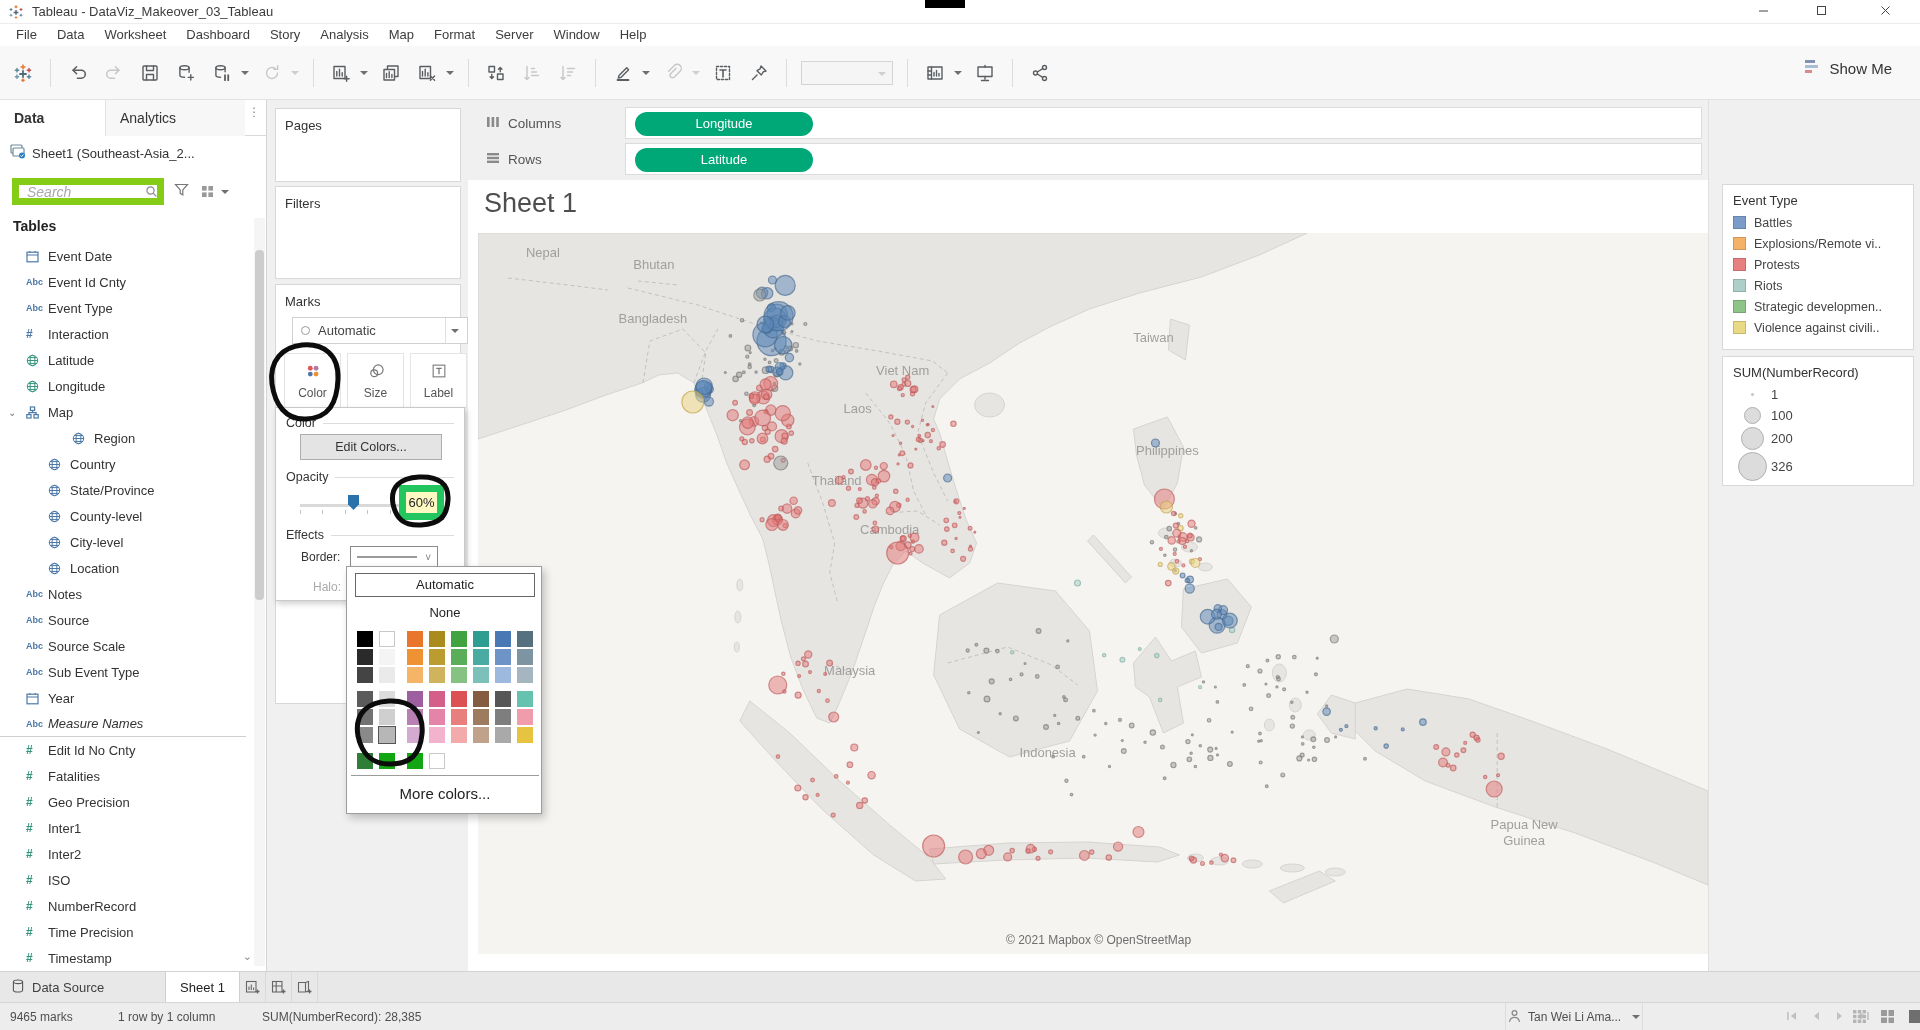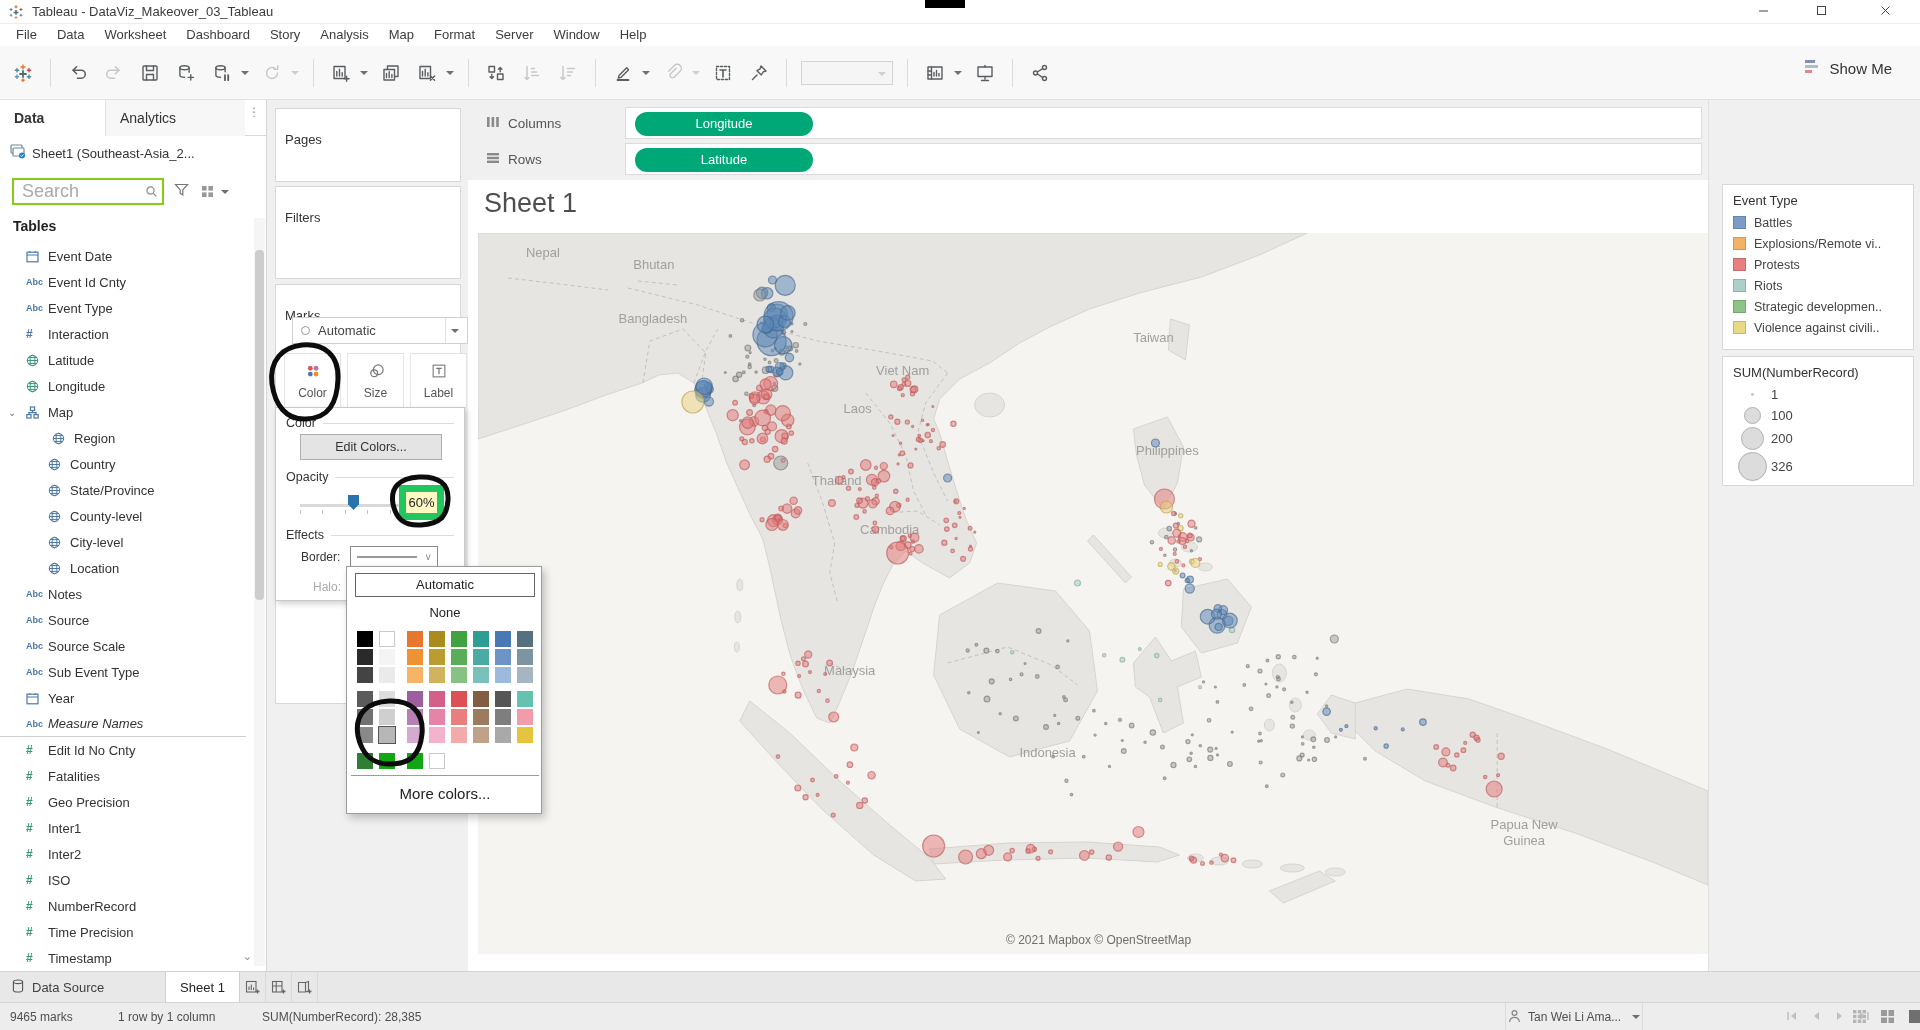--- a/index.html
+++ b/index.html
@@ -31,37 +31,37 @@
 
   
   .leftpanel { left:0; top:100px; width:267px; height:871px; background:#ffffff; border-right:1px solid #d5d5d5; }
   .ptabs { position:absolute; left:0; top:0; width:266px; height:36px; border-bottom:1px solid #d9d9d9; display:flex; }
   .ptab { width:105px; height:36px; line-height:36px; padding-left:14px; font-size:14px; color:#333; }
   .ptab.active { font-weight:bold; background:#fff; }
   .ptab.inactive { background:#f7f7f7; border-left:1px solid #e3e3e3; width:140px; }
   .kebab { position:absolute; right:6px; top:10px; color:#888; font-size:12px; letter-spacing:0; line-height:5px; }
   .dsrow { position:absolute; left:10px; top:44px; display:flex; align-items:center; gap:6px; font-size:13px; color:#333; width:250px; white-space:nowrap; overflow:hidden; }
   .searchrow { position:absolute; left:12px; top:78px; display:flex; align-items:center; }
-  .searchbox { width:152px; height:27px; border:2px solid #84cc16; font-size:18px; color:#444; padding:0 22px 0 8px; outline:none; background:#fff; }
+  .searchbox { width:152px; height:27px; border:7px solid #84cc16; font-size:14px; color:#444; padding:0 22px 0 8px; outline:none; background:#fff;font-style:italic; }
   .searchbox::placeholder { color:#a9a9a9; }
   .tables-h { position:absolute; left:13px; top:118px; font-size:14px; font-weight:bold; color:#222; }
   .fields { position:absolute; left:0; top:143px; width:246px; }
   .frow { height:26px; display:flex; align-items:center; font-size:13px; color:#333; padding-left:26px; position:relative; white-space:nowrap; }
   .frow .fic { width:22px; display:flex; align-items:center; flex:none; }
   .frow.sep { border-bottom:1px solid #cfcfcf; }
   .frow .exp { position:absolute; left:8px; color:#777; font-size:10px; }
   .fic-abc { font-size:9px; font-weight:bold; letter-spacing:0; }
   .fic-hash { font-size:12px; font-weight:bold; }
   .scrollbar { position:absolute; right:1px; top:118px; width:11px; height:748px; background:#f5f5f5; }
   .thumb { position:absolute; left:1px; top:32px; width:9px; height:350px; background:#cdcdcd; border-radius:4px; }
   .scrollchev { position:absolute; right:14px; bottom:8px; color:#888; font-size:11px; }
 
   .cardscol { left:267px; top:100px; width:201px; height:871px; background:#f0f0f0; }
   .card { position:absolute; left:8px; width:186px; background:#fff; border:1px solid #d8d8d8; font-size:13px; color:#333; }
-  .card .clabel { padding:23px 9px; }
+  .card .clabel { padding:9px 9px; }
 
   
   .marktype { position:absolute; left:16px; top:32px; width:176px; height:27px; border:1px solid #d0d0d0; background:#fff; display:flex; align-items:center; font-size:13px; color:#444; padding-left:8px; gap:8px; }
   .marktype .ring { width:9px; height:9px; border:1.4px solid #9a9a9a; border-radius:50%; }
   .marktype .mcaret { margin-left:auto; border-left:1px solid #e0e0e0; width:22px; height:100%; display:flex; align-items:center; justify-content:center; }
   .mbtn { position:absolute; top:68px; width:57px; height:55px; border:1px solid #e4e4e4; background:#fff; display:flex; flex-direction:column; align-items:center; justify-content:center; gap:3px; font-size:12px; color:#555; }
 
   .flyout { position:absolute; left:275px; top:407px; width:190px; height:194px; background:#fff; border:1px solid #c9c9c9; box-shadow:2px 3px 6px rgba(0,0,0,.18); z-index:5; font-size:12px; color:#333; }
   .fsec { position:absolute; left:10px; display:flex; align-items:center; width:168px; font-size:12.5px; color:#333; }
   .fsec:after { content:""; flex:1; height:1px; background:#dcdcdc; margin-left:7px; }
@@ -416,21 +416,21 @@
           <span class="fic">
             <svg width="13" height="13" viewBox="0 0 13 13" fill="none" stroke="#4c78a8" stroke-width="1.2">
               <rect x="4.4" y="1" width="4.2" height="3.4"></rect>
               <rect x="0.8" y="8.6" width="4.2" height="3.4"></rect>
               <rect x="8" y="8.6" width="4.2" height="3.4"></rect>
               <path d="M6.5 4.4v2.2M2.9 8.6V6.6h7.2v2"></path>
             </svg>
           </span>
           <span>Map</span>
         </div>
-        <div class="frow" style="padding-left: 52px;">
+        <div class="frow" style="padding-left: 72px;">
           <span class="fic">
             <svg width="13" height="13" viewBox="0 0 13 13" fill="none" stroke="#4c78a8" stroke-width="1">
               <circle cx="6.5" cy="6.5" r="5.2"></circle>
               <ellipse cx="6.5" cy="6.5" rx="2.4" ry="5.2"></ellipse>
               <path d="M1.3 6.5h10.4M2 3.6h9M2 9.4h9"></path>
             </svg>
           </span>
           <span>Region</span>
         </div>
         <div class="frow" style="padding-left: 48px;">

